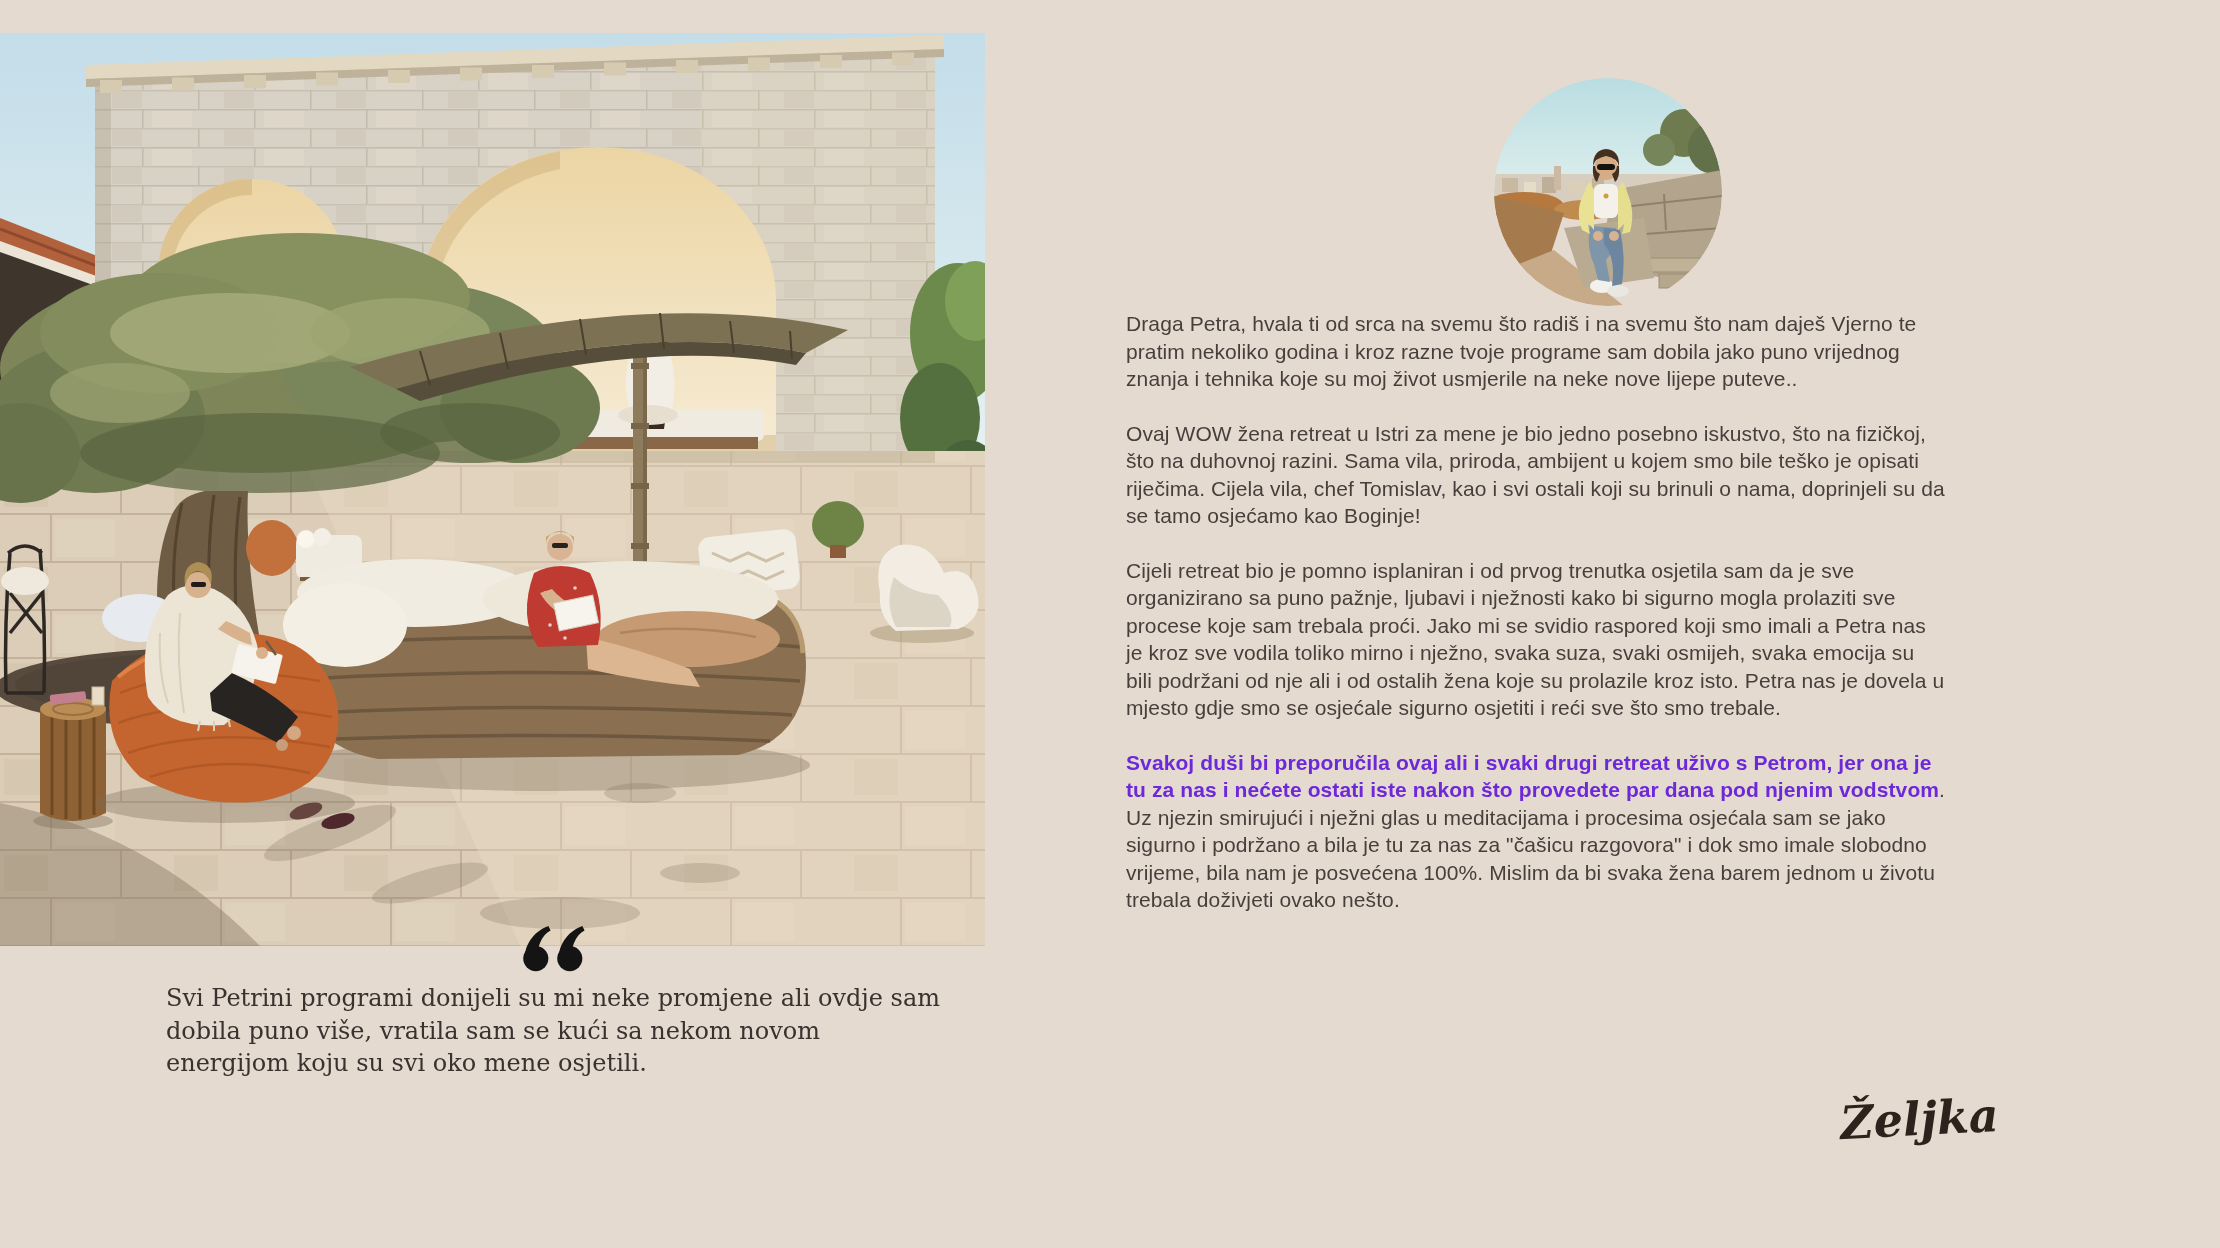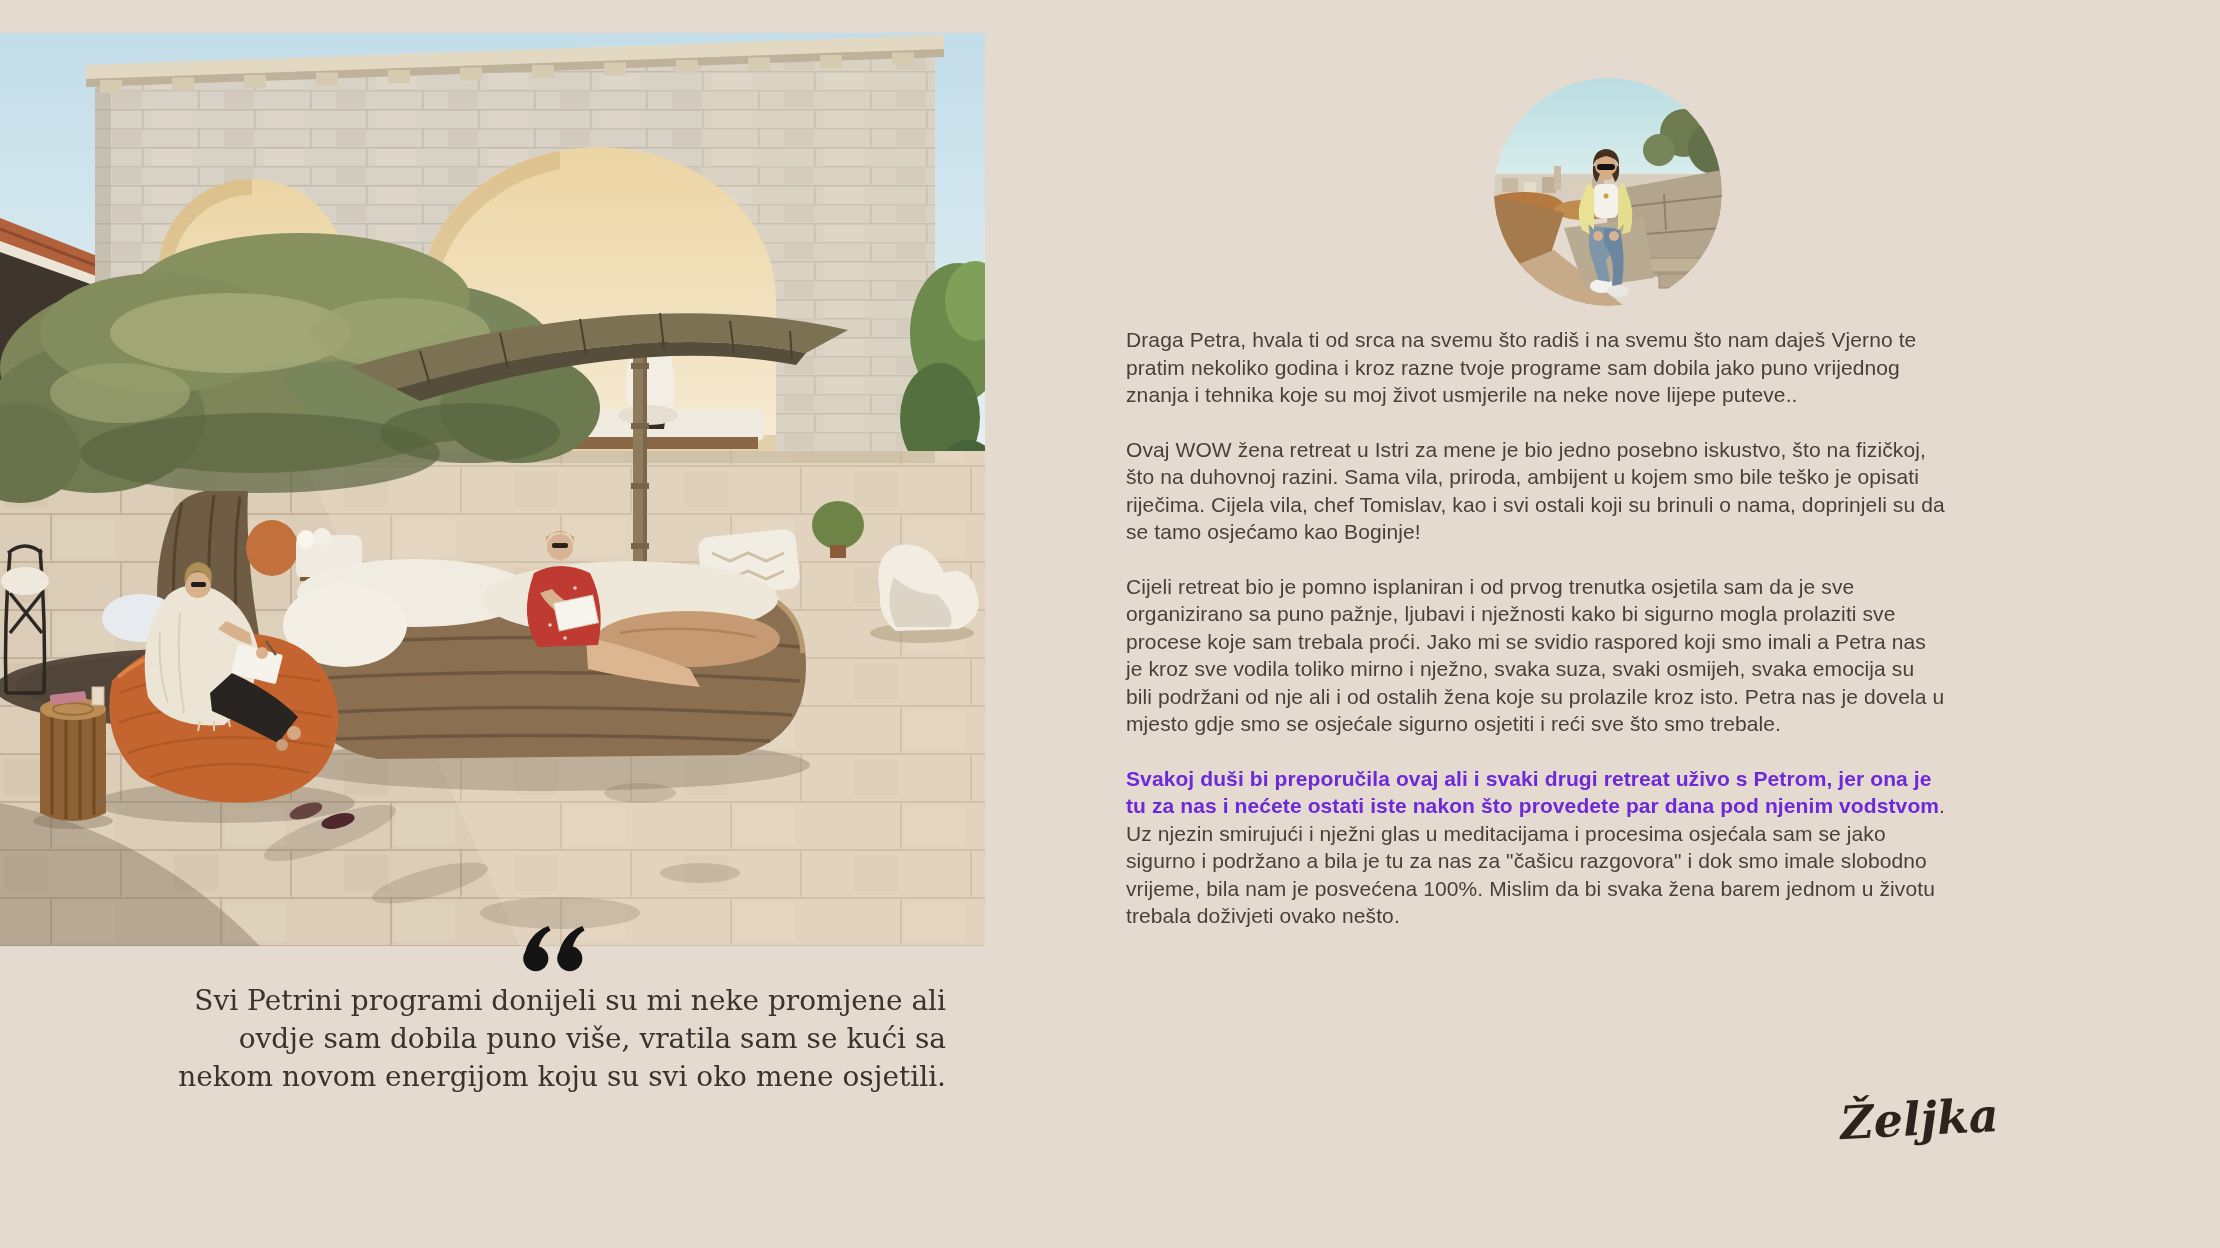--- a/index.html
+++ b/index.html
@@ -11,28 +11,28 @@
   .photo{
     position:absolute;left:0;top:33px;width:985px;height:913px;
   }
   .photo svg{display:block;}
   .quote-icon{
     position:absolute;left:521px;top:916px;width:68px;height:66px;
   }
   .quote-text{
     position:absolute;left:166px;top:982px;width:780px;
     font-family:"DejaVu Serif","Liberation Serif",serif;
-    font-size:28px;line-height:1.36;color:#39322e;text-align:right;
+    font-size:24px;line-height:1.36;color:#39322e;text-align:left;
   }
   .avatar{
     position:absolute;left:1494px;top:78px;width:228px;height:228px;
     border-radius:50%;overflow:hidden;
   }
   .testimonial{
-    position:absolute;left:1126px;top:326px;width:820px;
+    position:absolute;left:1126px;top:310px;width:820px;
     font-size:21px;line-height:1.31;color:#473f3b;letter-spacing:0.1px;
   }
   .testimonial p{margin:0 0 27px 0;}
   .testimonial .bold{font-weight:700;color:#6d28d9;}
   .signature{
     position:absolute;left:1840px;top:1092px;
     font-family:"DejaVu Serif","Liberation Serif",serif;
     font-style:italic;font-weight:bold;
     font-size:46px;color:#2d231c;transform:rotate(-3deg);
   }

